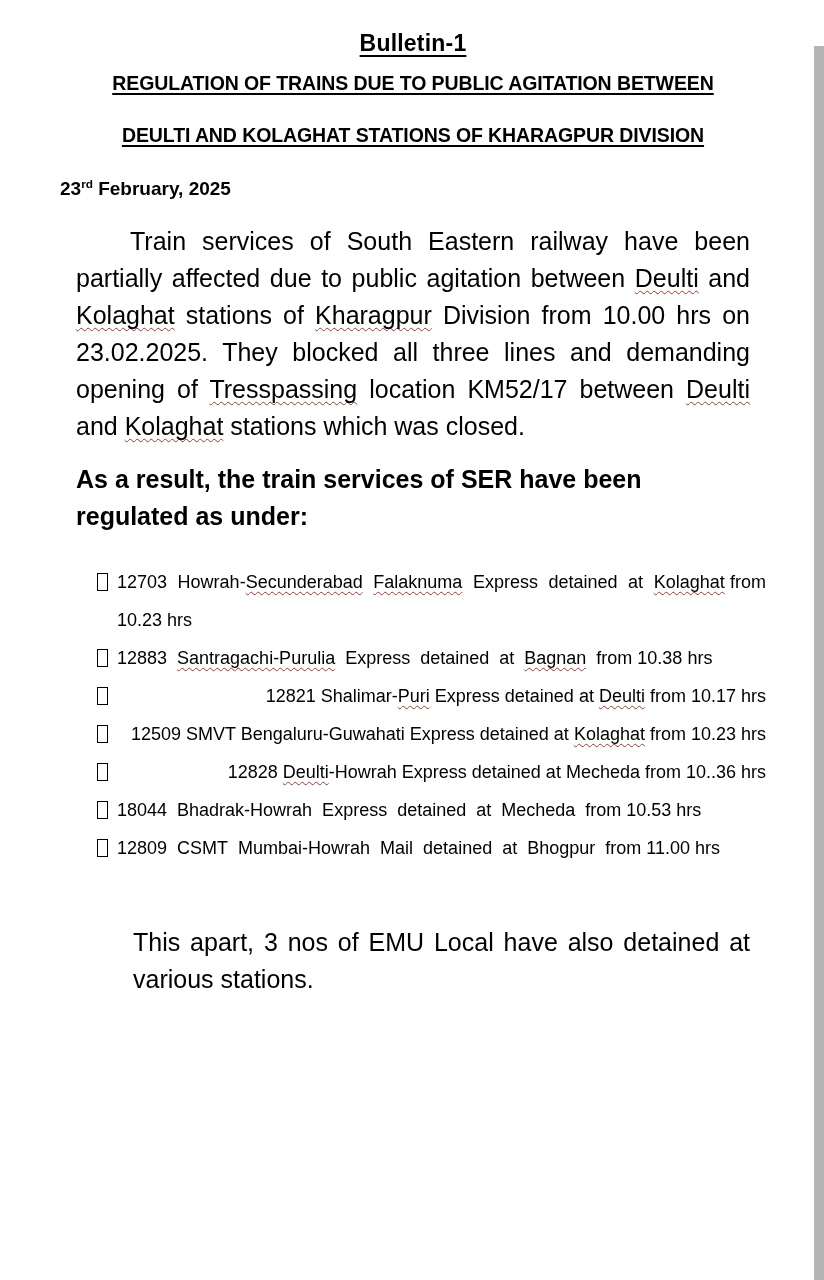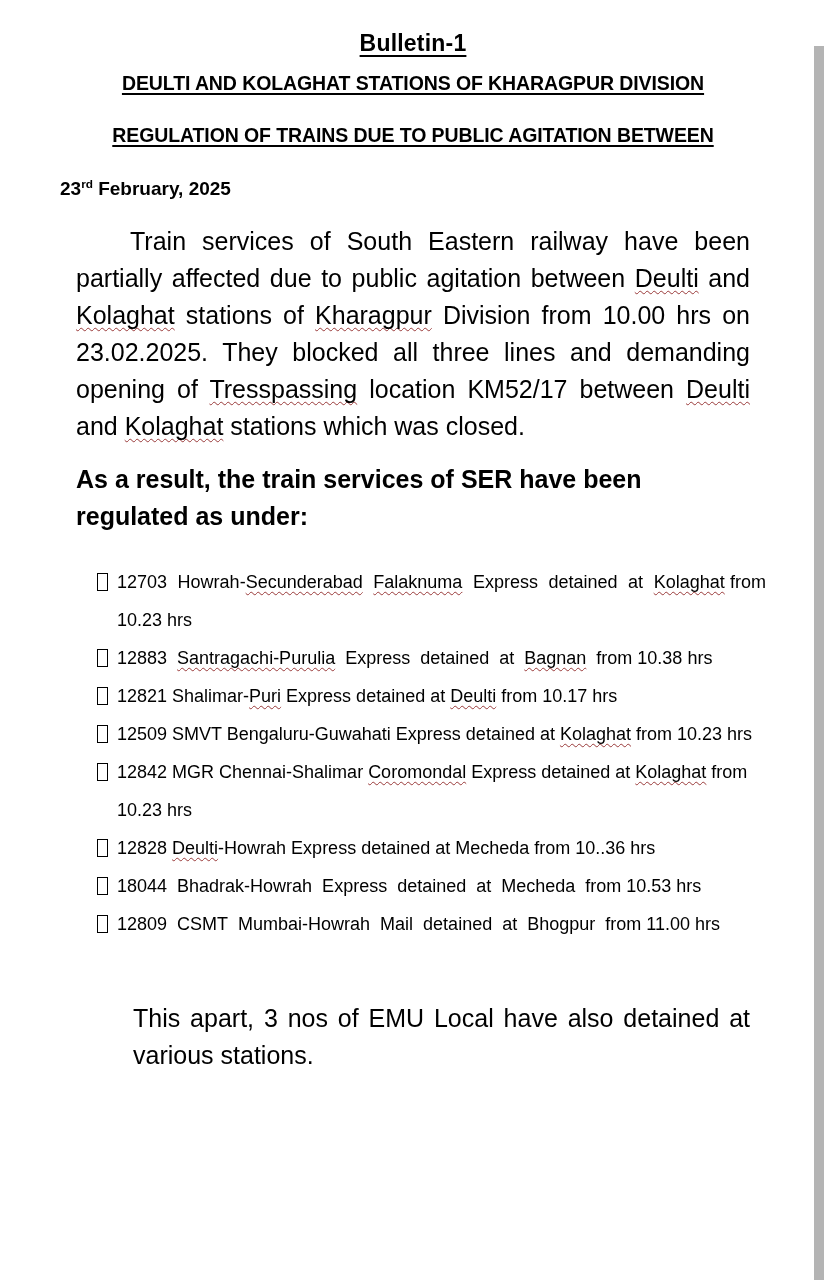--- a/index.html
+++ b/index.html
@@ -122,21 +122,21 @@
   }
   .train-list li .bullet-box {
     position: absolute;
     left: 37px;
     top: 10px;
     width: 11px;
     height: 18px;
     border: 1.6px solid #000;
     box-sizing: border-box;
   }
-  .train-list li.nojust { text-align: left; }
+  .train-list li.nojust { text-align: right; }
 
   
   .sp {
     text-decoration: underline wavy #9a3a3a;
     text-decoration-skip-ink: none;
     text-underline-offset: 3px;
     text-decoration-thickness: 1px;
   }
 
   
@@ -161,25 +161,25 @@
 <body>
 
 <div class="page">
   <div class="content">
 
     <div class="doc-title">
       <span class="u">Bulletin-1</span>
     </div>
 
     <div class="subhead">
+      <span class="u">REGULATION OF TRAINS DUE TO PUBLIC AGITATION BETWEEN</span>
+    </div>
+    <div class="subhead">
       <span class="u">DEULTI AND KOLAGHAT STATIONS OF KHARAGPUR DIVISION</span>
     </div>
-    <div class="subhead">
-      <span class="u">REGULATION OF TRAINS DUE TO PUBLIC AGITATION BETWEEN</span>
-    </div>
 
     <div class="datestamp"><span>23</span><sup>rd</sup><span> February, 2025</span></div>
 
     <p class="para para-intro">Train services of South Eastern railway have been partially affected due to public agitation between <span class="sp">Deulti</span> and <span class="sp">Kolaghat</span> stations of <span class="sp">Kharagpur</span> Division from 10.00 hrs on 23.02.2025. They blocked all three lines and demanding opening of <span class="sp">Tresspassing</span> location KM52/17 between <span class="sp">Deulti</span> and <span class="sp">Kolaghat</span> stations which was closed.</p>
 
     <p class="para para-result">As a result, the train services of SER have been regulated as under:</p>
 
     <ul class="train-list">
       <li>
         <span class="bullet-box"></span>
@@ -189,24 +189,20 @@
         <span class="bullet-box"></span>
         <span>12883&nbsp; <span class="sp">Santragachi-Purulia</span>&nbsp; Express&nbsp; detained&nbsp; at&nbsp; <span class="sp">Bagnan</span>&nbsp; from 10.38 hrs</span>
       </li>
       <li class="nojust">
         <span class="bullet-box"></span>
         <span>12821 Shalimar-<span class="sp">Puri</span> Express detained at <span class="sp">Deulti</span> from 10.17 hrs</span>
       </li>
       <li class="nojust">
         <span class="bullet-box"></span>
         <span>12509 SMVT Bengaluru-Guwahati Express detained at <span class="sp">Kolaghat</span> from 10.23 hrs</span>
-      </li>
-      <li class="nojust">
-        <span class="bullet-box"></span>
-        <span>12842 MGR Chennai-Shalimar <span class="sp">Coromondal</span> Express detained at <span class="sp">Kolaghat</span> from 10.23 hrs</span>
       </li>
       <li class="nojust">
         <span class="bullet-box"></span>
         <span>12828 <span class="sp">Deulti</span>-Howrah Express detained at Mecheda from 10..36 hrs</span>
       </li>
       <li>
         <span class="bullet-box"></span>
         <span>18044&nbsp; Bhadrak-Howrah&nbsp; Express&nbsp; detained&nbsp; at&nbsp; Mecheda&nbsp; from 10.53 hrs</span>
       </li>
       <li>

